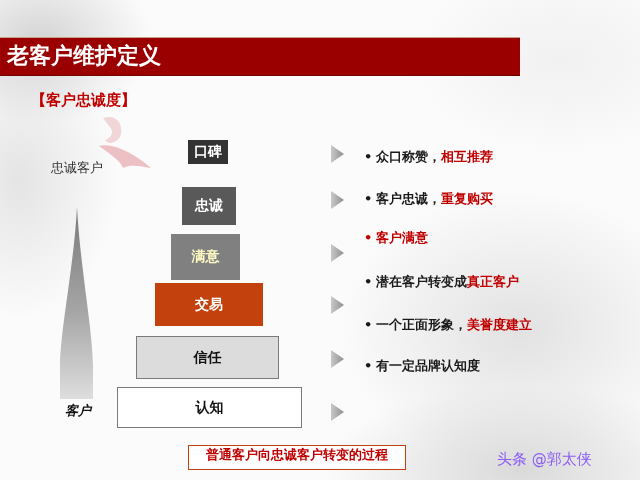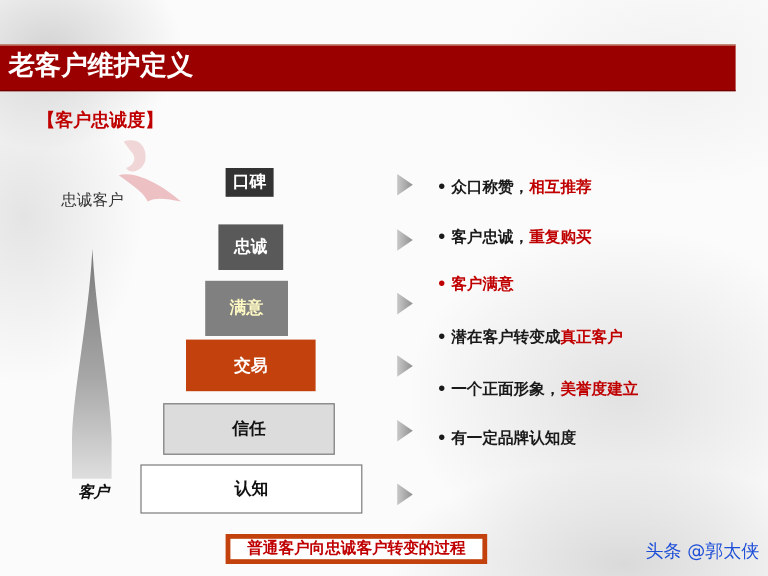--- a/index.html
+++ b/index.html
@@ -12,21 +12,21 @@
     position: absolute; inset: 0;
     background:
       radial-gradient(ellipse 160px 120px at 40px 40px, rgba(180,180,180,0.55), rgba(255,255,255,0) 70%),
       radial-gradient(ellipse 140px 200px at 20px 180px, rgba(200,200,200,0.45), rgba(255,255,255,0) 70%),
       radial-gradient(ellipse 220px 140px at 560px 60px, rgba(230,230,230,0.5), rgba(255,255,255,0) 70%),
       radial-gradient(ellipse 260px 200px at 520px 330px, rgba(205,205,205,0.55), rgba(255,255,255,0) 70%),
       radial-gradient(ellipse 280px 120px at 520px 470px, rgba(190,190,190,0.55), rgba(255,255,255,0) 70%),
       #fbfbfb;
   }
   .banner {
-    position: absolute; left: 0; top: 37px; width: 613px; height: 37px;
+    position: absolute; left: 0; top: 37px; width: 520px; height: 37px;
     background: #9b0000;
     border-top: 1px solid #c9a08a;
     border-bottom: 1px solid #6e0000;
     text-align: center;
   }
   .banner-title {
     position: absolute; left: 7px; top: 3px;
     color: #ffffff; font-size: 22px; font-weight: bold; letter-spacing: 0px;
     line-height: 30px;
   }
@@ -46,27 +46,27 @@
   }
   .arrow { position: absolute; left: 330px; }
   .bullet {
     position: absolute; left: 364px; font-size: 13px; font-weight: bold;
     color: #1a1a1a; line-height: 18px; white-space: nowrap;
   }
   .bullet .dot { display: inline-block; width: 12px; }
   .bullet .hl { color: #c00000; }
   .caption {
     position: absolute; left: 188px; top: 445px; width: 218px; height: 25px;
-    box-sizing: border-box; border: 4px solid #c2410c; background: #fff;
+    box-sizing: border-box; border: 1px solid #c2410c; background: #fff;
     color: #c00000; font-size: 13px; font-weight: bold;
-    display: flex; align-items: flex-end; justify-content: center;
+    display: flex; align-items: flex-start; justify-content: center;
   }
   .watermark {
-    position: absolute; left: 538px; top: 449px;
-    color: #1d4ed8; font-size: 15px; line-height: 20px;
+    position: absolute; left: 497px; top: 449px;
+    color: #8b5cf6; font-size: 15px; line-height: 20px;
   }
 </style>
 </head>
 <body>
 
 <div class="bg"></div>
 
 <div class="banner">
   <div class="banner-title">老客户维护定义</div>
 </div>

